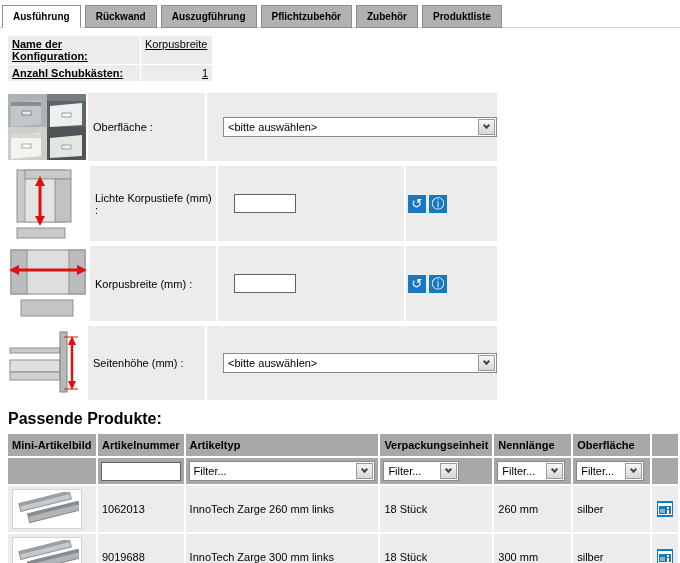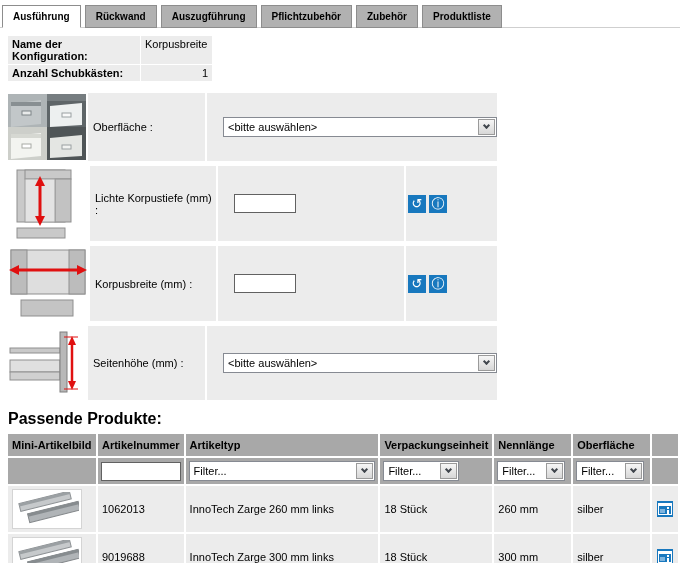--- a/index.html
+++ b/index.html
@@ -11,21 +11,21 @@
 
   
   .tabbar { padding:5px 0 0 2px; border-bottom:1px solid #cfcfcf; display:flex; }
   .tab {
     background:#b1b1b1; border:1px solid #8d8d8d; margin-right:4px; margin-bottom:-1px;
     padding:5px 10px 5px; font-weight:bold; font-size:10px; cursor:pointer; white-space:nowrap;
   }
   .tab.active { background:#fff; border-bottom:1px solid #fff; }
 
   
-  .cfg { margin:8px 0 12px 8px; width:204px; }
+  .cfg { margin:8px 0 12px 8px; width:204px;text-decoration:underline; }
   .cfg-row { display:flex; margin-bottom:1px; }
   .cfg-label { width:132px; background:#ececec; font-weight:bold; padding:2px 4px; margin-right:1px; }
   .cfg-value { flex:1; background:#ececec; padding:2px 4px; }
   .cfg-value.right { text-align:right; }
 
   
   .form-row { display:flex; margin:0 0 5px 8px; width:489px; }
   .img-cell { width:80px; background:#fff; display:flex; align-items:center; justify-content:center; margin-right:2px; }
   .label-cell { width:126px; background:#ececec; display:flex; align-items:center; padding-left:5px; margin-right:2px; }
   .control-cell { flex:1; background:#ececec; display:flex; align-items:center; padding-left:16px; }

